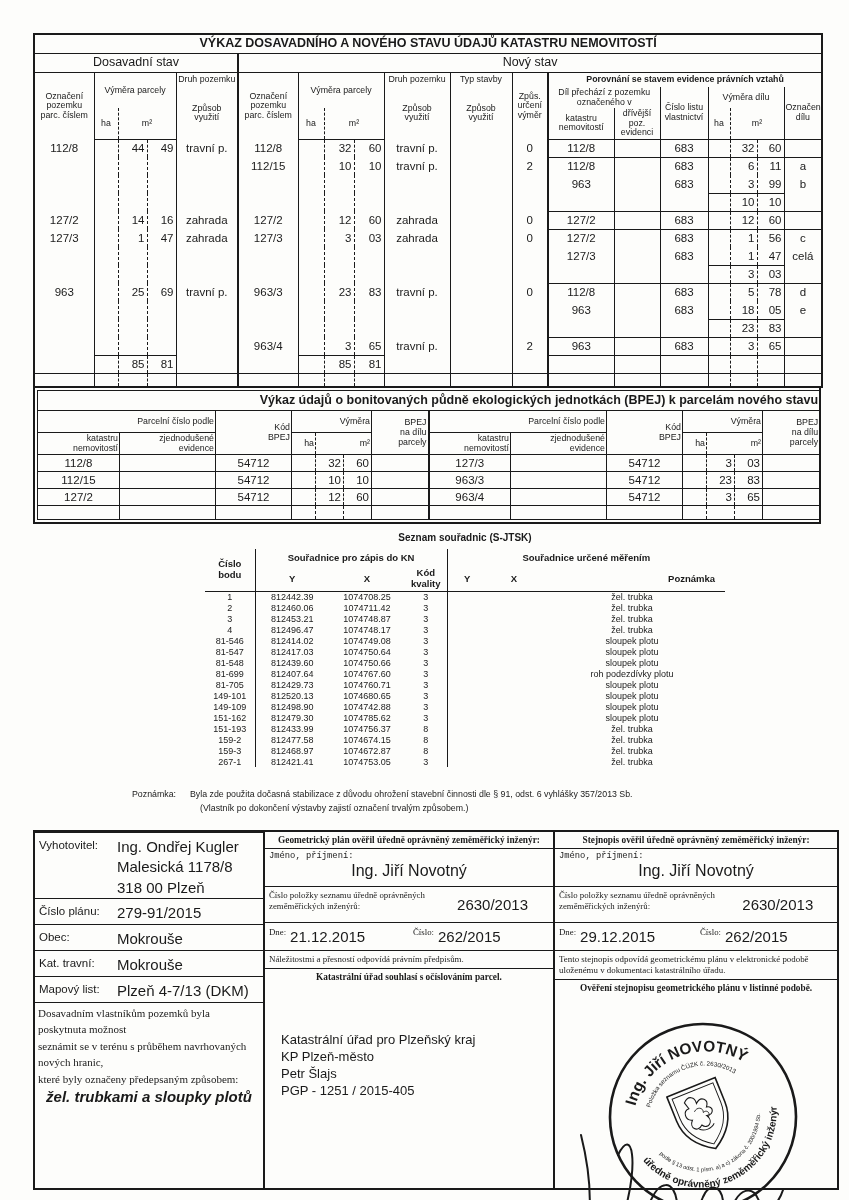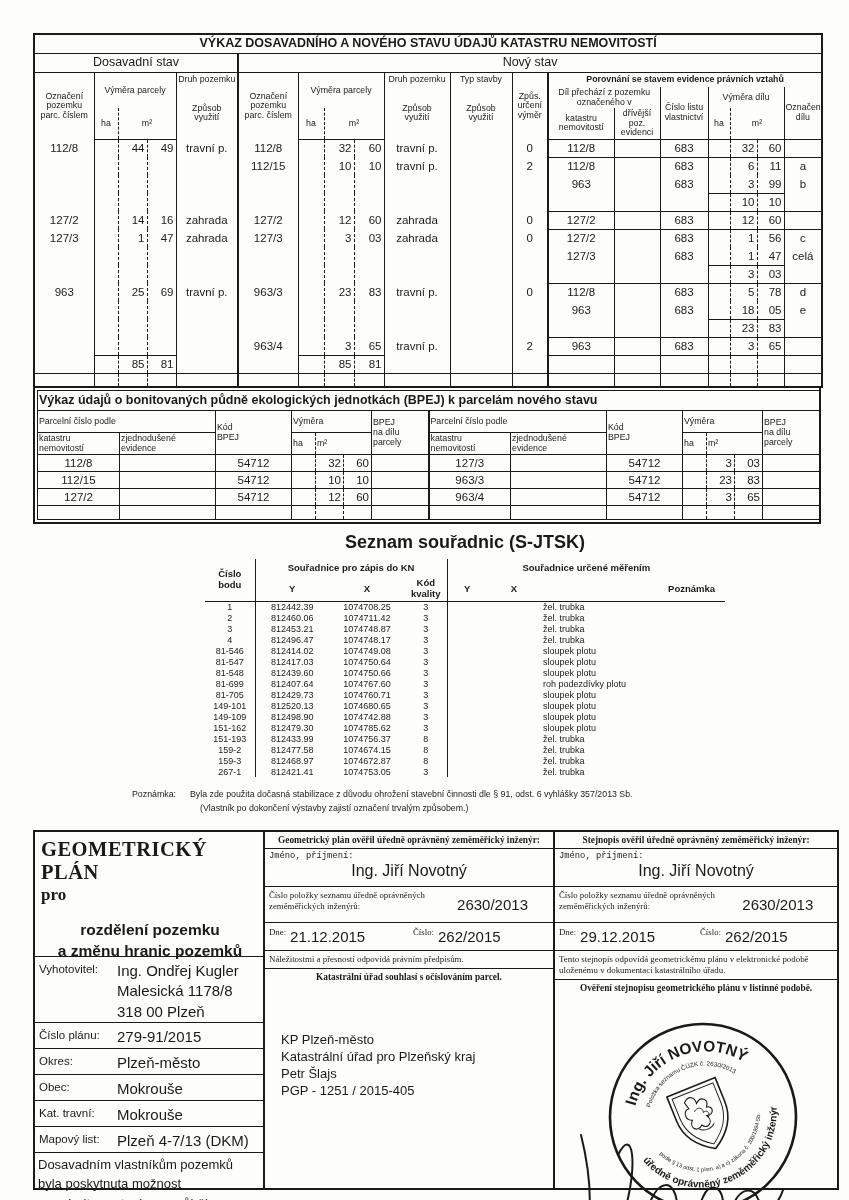--- a/index.html
+++ b/index.html
@@ -30,59 +30,59 @@
   .t1 .h2 th{height:19px}
   .t1 .h3 th{height:20px;border-bottom:1.4px solid #1a1a1a}
   .t1 .bold{font-weight:bold}
   .t1 tbody td{font-size:11.5px;height:18px;padding:0 2px}
   .t1 tbody tr.tot td{height:18px}
   .t1 tbody tr.emptyrow td{height:14px}
 
   
   .bpej-wrap{position:absolute;left:33px;top:386px;width:788px;border:2.4px solid #1a1a1a;padding:2px;background:#fdfdfb}
   .t2{width:100%;border:1.2px solid #1a1a1a}
-  .t2 thead th{font-size:8.8px;line-height:1.1;text-align:left;padding:1px}
+  .t2 thead th{font-size:8.8px;line-height:1.1;text-align:right;padding:1px}
   .t2 .b-title th{font-weight:bold;font-size:12.5px;height:20px;border-bottom:1.4px solid #1a1a1a}
   .t2 .bh1 th{height:22px}
   .t2 .bh2 th{height:22px}
   .t2 .ht{border-top:1.2px solid #1a1a1a}
   .t2 tbody td{font-size:11.5px;height:17px;padding:0 2px}
   .t2 tbody tr.emptyrow td{height:14px}
 
   
   .coords{position:absolute;left:205px;top:532px;width:520px}
-  .coords-title{font-weight:bold;font-size:18px;text-align:center;margin-bottom:6px}
+  .coords-title{font-weight:bold;font-size:10px;text-align:center;margin-bottom:6px}
   .t3{width:100%}
   .t3 thead th{font-size:9.5px;font-weight:bold;line-height:1.1;text-align:center;padding:1px}
   .t3 thead .r1 th{height:18px}
   .t3 thead .r2 th{height:24px;border-bottom:1.4px solid #1a1a1a}
   .t3 thead th.hb{border-bottom:1.4px solid #1a1a1a}
   .t3 tbody td{font-size:9px;height:11px;padding:0 2px;text-align:center}
-  .t3 tbody td.note{text-align:left;padding-right:4px}
+  .t3 tbody td.note{text-align:center;padding-right:4px}
   .coord-notes{position:absolute;left:132px;top:788px;width:660px;font-size:8.8px;line-height:1.55}
   .coord-notes .nl1{display:flex}
   .coord-notes .nlabel{width:58px;flex:none}
   .coord-notes .nl2{padding-left:68px}
 
   
   .footer{position:absolute;left:33px;top:830px;width:806px;height:360px;
           border:2.2px solid #1a1a1a;display:flex;background:#fdfdfb}
   .f-col-left{width:230px;flex:none;border-right:2px solid #1a1a1a;display:flex;flex-direction:column}
   .f-col-mid{width:290px;flex:none;border-right:2px solid #1a1a1a}
   .f-col-right{flex:1;position:relative}
   .gp-titlebox{height:124px;padding:6px 4px 0 6px}
   .gp-main{font-family:"Liberation Serif",serif;font-weight:bold;font-size:20.5px;letter-spacing:.5px}
   .gp-pro{font-family:"Liberation Serif",serif;font-weight:bold;font-size:17px;margin-top:1px}
   .gp-purpose{margin-top:15px;text-align:center;font-weight:bold;font-size:15.5px;line-height:1.35}
   .f-row{display:flex;border-top:1.2px solid #1a1a1a;min-height:26px}
   .f-row-first{border-top:1.5px solid #1a1a1a;min-height:62px}
   .f-label{width:82px;flex:none;font-size:11.5px;padding:6px 0 0 4px}
   .f-value{font-size:15px;padding-top:4px;line-height:1.35}
   .f-note{border-top:1.2px solid #1a1a1a;flex:1;padding:2px 3px 0 3px}
-  .f-note-lines{font-family:Liberation Sans, sans-serif;font-size:13px;line-height:1.5}
+  .f-note-lines{font-family:Liberation Serif, serif;font-size:11px;line-height:1.5}
   .f-note-bold{font-weight:bold;font-style:italic;font-size:15px;text-align:center;margin-top:1px}
   .v-header{height:17px;border-bottom:1.2px solid #1a1a1a;text-align:center;
             font-family:"Liberation Serif",serif;font-weight:bold;font-size:9.3px;padding-top:3px}
   .v-jmeno{height:38px;border-bottom:1.2px solid #1a1a1a;position:relative}
   .v-jmeno .small-label{position:absolute;left:4px;top:2px;font-family:Liberation Mono, monospace;font-size:8.8px}
   .v-jmeno .big{text-align:center;font-size:16px;padding-top:13px}
   .v-cislo{height:36px;border-bottom:1.2px solid #1a1a1a;display:flex}
   .v-cislo .small-label{font-family:"Liberation Serif",serif;font-size:8.8px;line-height:1.25;padding:3px 0 0 4px;width:58%}
   .v-cislo .big{font-size:15px;flex:1;text-align:center;padding-top:9px}
   .v-dne{height:28px;border-bottom:1.2px solid #1a1a1a;display:flex}
@@ -778,42 +778,30 @@
     <div class="nl1">
       <span class="nlabel">Poznámka:</span>
       <span>Byla zde použita dočasná stabilizace z důvodu ohrožení stavební činnosti dle § 91, odst. 6 vyhlášky 357/2013 Sb.</span>
     </div>
     <div class="nl2">(Vlastník po dokončení výstavby zajistí označení trvalým způsobem.)</div>
   </div>
 
   <div class="footer">
 
     <div class="f-col-left">
-      <div class="gp-titlebox">
-        <div class="gp-main">GEOMETRICKÝ PLÁN</div>
-        <div class="gp-pro">pro</div>
-        <div class="gp-purpose">
-          <div>rozdělení pozemku</div>
-          <div>a změnu hranic pozemků</div>
-        </div>
-      </div>
       <div>
           <div class="f-row f-row-first">
             <div class="f-label">Vyhotovitel:</div>
             <div class="f-value pre">Ing. Ondřej Kugler
 Malesická 1178/8
 318 00 Plzeň</div>
           </div>
           <div class="f-row">
             <div class="f-label">Číslo plánu:</div>
             <div class="f-value pre">279-91/2015</div>
-          </div>
-          <div class="f-row">
-            <div class="f-label">Okres:</div>
-            <div class="f-value pre">Plzeň-město</div>
           </div>
           <div class="f-row">
             <div class="f-label">Obec:</div>
             <div class="f-value pre">Mokrouše</div>
           </div>
           <div class="f-row">
             <div class="f-label">Kat. travní:</div>
             <div class="f-value pre">Mokrouše</div>
           </div>
           <div class="f-row">
@@ -848,22 +836,22 @@
           <span class="big">21.12.2015</span>
         </div>
         <div class="half">
           <span class="small-label">Číslo:</span>
           <span class="big">262/2015</span>
         </div>
       </div>
       <div class="v-legal">Náležitostmi a přesností odpovídá právním předpisům.</div>
       <div class="souhlas-h">Katastrální úřad souhlasí s očíslováním parcel.</div>
       <div class="urad-block">
+          <div>Katastrální úřad pro Plzeňský kraj</div>
           <div>KP Plzeň-město</div>
-          <div>Katastrální úřad pro Plzeňský kraj</div>
           <div>Petr Šlajs</div>
           <div>PGP -  1251 / 2015-405</div>
         </div>
     </div>
 
     <div class="f-col-right">
       <div class="v-header">Stejnopis ověřil úředně oprávněný zeměměřický inženýr:</div>
       <div class="v-jmeno">
         <span class="small-label">Jméno, příjmení:</span>
         <div class="big">Ing. Jiří Novotný</div>

